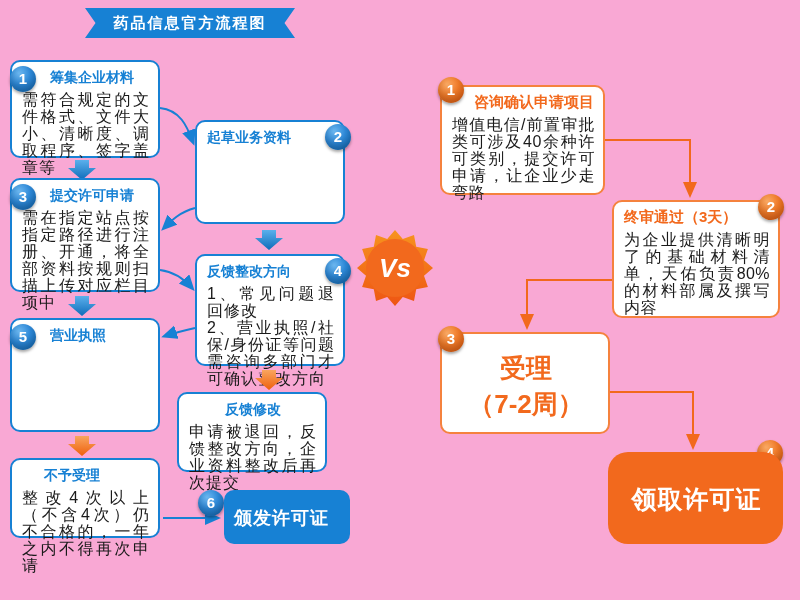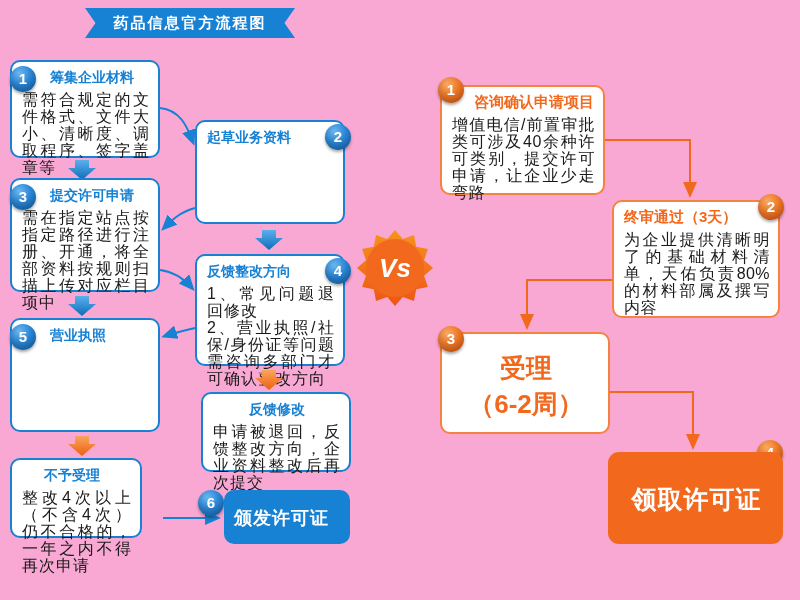--- a/index.html
+++ b/index.html
@@ -94,42 +94,42 @@
 
   <div class="blockarrow b" style="left:68px;top:296px;"></div>
 
   <div class="fbox b" style="left:10px;top:318px;width:150px;height:114px;">
     <span class="badge b" style="left:-2px;top:4px;">5</span>
     <div class="title t-indent">营业执照</div>
   </div>
 
   <div class="blockarrow o" style="left:68px;top:436px;"></div>
 
-  <div class="fbox b" style="left:10px;top:458px;width:132px;height:80px;">
+  <div class="fbox b" style="left:10px;top:458px;width:150px;height:80px;">
     <div class="title t-indent-sm">不予受理</div>
     <div class="body-text">整改4次以上（不含4次）仍不合格的，一年之内不得再次申请</div>
   </div>
 
   <div class="fbox b" style="left:195px;top:120px;width:150px;height:104px;">
     <span class="badge b" style="right:-8px;top:2px;">2</span>
     <div class="title">起草业务资料</div>
   </div>
 
   <div class="blockarrow b" style="left:255px;top:230px;"></div>
 
   <div class="fbox b" style="left:195px;top:254px;width:150px;height:112px;">
     <span class="badge b" style="right:-8px;top:2px;">4</span>
     <div class="title">反馈整改方向</div>
     <div class="body-text">1、常见问题退回修改
 2、营业执照/社保/身份证等问题需咨询多部门才可确认整改方向</div>
   </div>
 
   <div class="blockarrow o" style="left:255px;top:370px;"></div>
 
-  <div class="fbox b" style="left:201px;top:392px;width:150px;height:80px;">
+  <div class="fbox b" style="left:177px;top:392px;width:150px;height:80px;">
     <div class="title t-center">反馈修改</div>
     <div class="body-text">申请被退回，反馈整改方向，企业资料整改后再次提交</div>
   </div>
 
   <span class="badge b" style="left:198px;top:490px;">6</span>
   <div class="fbox b fill-blue" style="left:224px;top:490px;width:126px;height:54px;">
     <span>颁发许可证</span>
   </div>
 
   <svg class="overlay" style="left:355px;top:228px;" width="80" height="80">
@@ -152,21 +152,21 @@
 
   <div class="fbox o" style="left:612px;top:200px;width:168px;height:118px;">
     <span class="badge o" style="right:-6px;top:-8px;">2</span>
     <div class="title">终审通过（3天）</div>
     <div class="body-text">为企业提供清晰明了的基础材料清单，天佑负责80%的材料部属及撰写内容</div>
   </div>
 
   <div class="fbox o" style="left:440px;top:332px;width:170px;height:102px;">
     <span class="badge o" style="left:-4px;top:-8px;">3</span>
     <div class="big-orange">受理
-（6-2周）</div>
+（7-2周）</div>
   </div>
 
   <span class="badge o" style="left:757px;top:440px;">4</span>
-  <div class="fbox o fill-orange" style="left:608px;top:452px;width:175px;height:92px;border-radius:11px;">
+  <div class="fbox o fill-orange" style="left:608px;top:452px;width:175px;height:92px;border-radius:20px;">
     <span class="big-white">领取许可证</span>
   </div>
 
 </div>
 
 </body></html>

